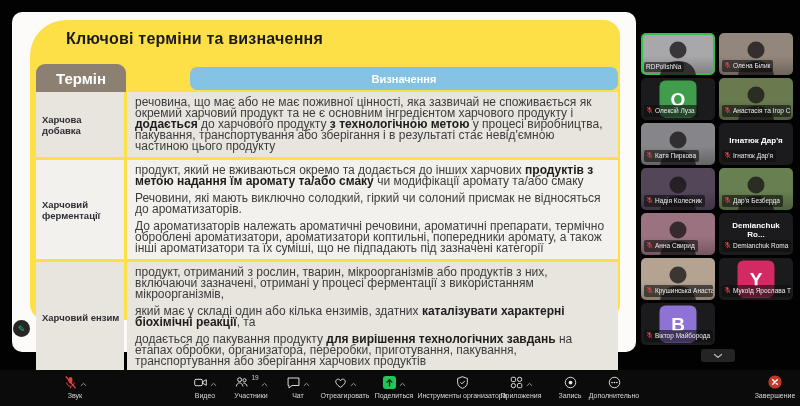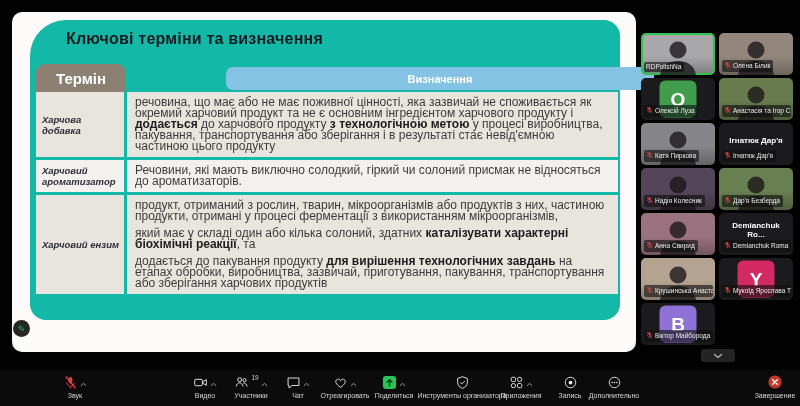--- a/index.html
+++ b/index.html
@@ -1,34 +1,34 @@
 <!DOCTYPE html>
 <html><head>
 <meta charset="utf-8">
 <style>
   html,body{margin:0;padding:0;background:#000;}
   .stage{position:relative;width:800px;height:406px;background:#020202;overflow:hidden;
          font-family:"Liberation Sans",sans-serif;-webkit-font-smoothing:antialiased;}
 
   
   .screen{position:absolute;left:12px;top:12px;width:624px;height:340px;background:#fcfbf9;border-radius:10px;}
-  .panel{position:absolute;left:18px;top:8px;width:590px;height:300px;background:#14b8a6;
+  .panel{position:absolute;left:18px;top:8px;width:590px;height:300px;background:#fde047;
          border-radius:36px 16px 16px 16px;}
   .slide-title{position:absolute;left:36px;top:10px;font-size:16px;font-weight:bold;color:#191922;letter-spacing:.2px;}
   .tab-term{position:absolute;left:6px;top:44px;width:90px;height:28px;background:#8c8073;color:#fff;
             font-size:15px;font-weight:bold;display:flex;align-items:center;justify-content:center;
             border-radius:9px 9px 0 0;}
   .tab-fold{position:absolute;left:82px;top:72px;width:0;height:0;
             border-top:7px solid #6b6156;border-left:12px solid transparent;}
   .tab-def{position:absolute;left:160px;top:47px;width:428px;height:23px;background:#85c3e4;color:#fff;
-           font-size:11px;font-weight:bold;display:flex;align-items:center;justify-content:center;border-radius:7px;margin-left:36px;}
+           font-size:11px;font-weight:bold;display:flex;align-items:center;justify-content:center;border-radius:7px;}
   .tbody{position:absolute;left:6px;top:72px;width:582px;display:flex;flex-direction:column;gap:3px;}
   .row{display:flex;gap:3px;}
   .row .term{width:88px;flex:none;display:flex;align-items:center;font-size:9.5px;font-weight:bold;
-             color:#2e2e36;padding:4px 2px 4px 6px;box-sizing:border-box;line-height:11px;font-style:italic;}
+             color:#2e2e36;padding:4px 2px 4px 6px;box-sizing:border-box;line-height:11px;}
   .row .def{flex:1;padding:5px 8px;font-size:12px;line-height:11px;color:#3c3c3c;box-sizing:border-box;}
   .row .def p{margin:0 0 6px 0;}
   .row .def p:last-child{margin-bottom:0;}
   .row .def b{color:#1d1d1d;}
   .row.dark .term,.row.dark .def{background:#e8e4de;}
   .row.light .term,.row.light .def{background:#f3f1ee;}
   .r1 .def{min-height:48px;}
   .edit-badge{position:absolute;left:13px;top:320px;width:17px;height:17px;border-radius:50%;background:#262626;
               display:flex;align-items:center;justify-content:center;font-size:9px;color:#2bb673;}
 
@@ -67,31 +67,33 @@
       <div class="tab-fold"></div>
       <div class="tab-def">Визначення</div>
       <div class="tbody">
           <div class="row r1 dark">
             <div class="term">Харчова добавка</div>
             <div class="def">
               <p><span>речовина, що має або не має поживної цінності, яка зазвичай не споживається як окремий харчовий продукт та не є основним інгредієнтом харчового продукту і </span><b>додається</b><span> до харчового продукту </span><b>з технологічною метою</b><span> у процесі виробництва, пакування, транспортування або зберігання і в результаті стає невід'ємною частиною цього продукту</span></p>
             </div>
           </div>
           <div class="row r2 light">
-            <div class="term">Харчовий ароматизатор</div>
+            <div class="term">Харчовий ферментації</div>
             <div class="def">
+              <p><span>продукт, який не вживаються окремо та додається до інших харчових </span><b>продуктів з метою надання їм аромату та/або смаку</b><span> чи модифікації аромату та/або смаку</span></p>
               <p><span>Речовини, які мають виключно солодкий, гіркий чи солоний присмак не відносяться до ароматизаторів.</span></p>
+              <p><span>До ароматизаторів належать ароматичні речовини, ароматичні препарати, термічно оброблені ароматизатори, ароматизатори коптильні, попередники аромату, а також інші ароматизатори та їх суміші, що не підпадають під зазначені категорії</span></p>
             </div>
           </div>
           <div class="row r3 dark">
             <div class="term">Харчовий ензим</div>
             <div class="def">
-              <p><span>продукт, отриманий з рослин, тварин, мікроорганізмів або продуктів з них, частиною продукти, отримані у процесі ферментації з використанням мікроорганізмів,</span></p>
-              <p><span>який має у складі один або кілька солоний, здатних </span><b>каталізувати характерні біохімічні реакції</b><span>, та</span></p>
-              <p><span>додається до пакування продукту </span><b>для вирішення технологічних завдань</b><span> на етапах обробки, виробництва, зазвичай, приготування, пакування, транспортування або зберігання харчових продуктів</span></p>
+              <p><span>продукт, отриманий з рослин, тварин, мікроорганізмів або продуктів з них, включаючи зазначені, отримані у процесі ферментації з використанням мікроорганізмів,</span></p>
+              <p><span>який має у складі один або кілька ензимів, здатних </span><b>каталізувати характерні біохімічні реакції</b><span>, та</span></p>
+              <p><span>додається до пакування продукту </span><b>для вирішення технологічних завдань</b><span> на етапах обробки, организатора, переробки, приготування, пакування, транспортування або зберігання харчових продуктів</span></p>
             </div>
           </div>
         </div>
     </div>
   </div>
   <div class="edit-badge">
     <span>✎</span>
   </div>
 
   <div class="participants">

